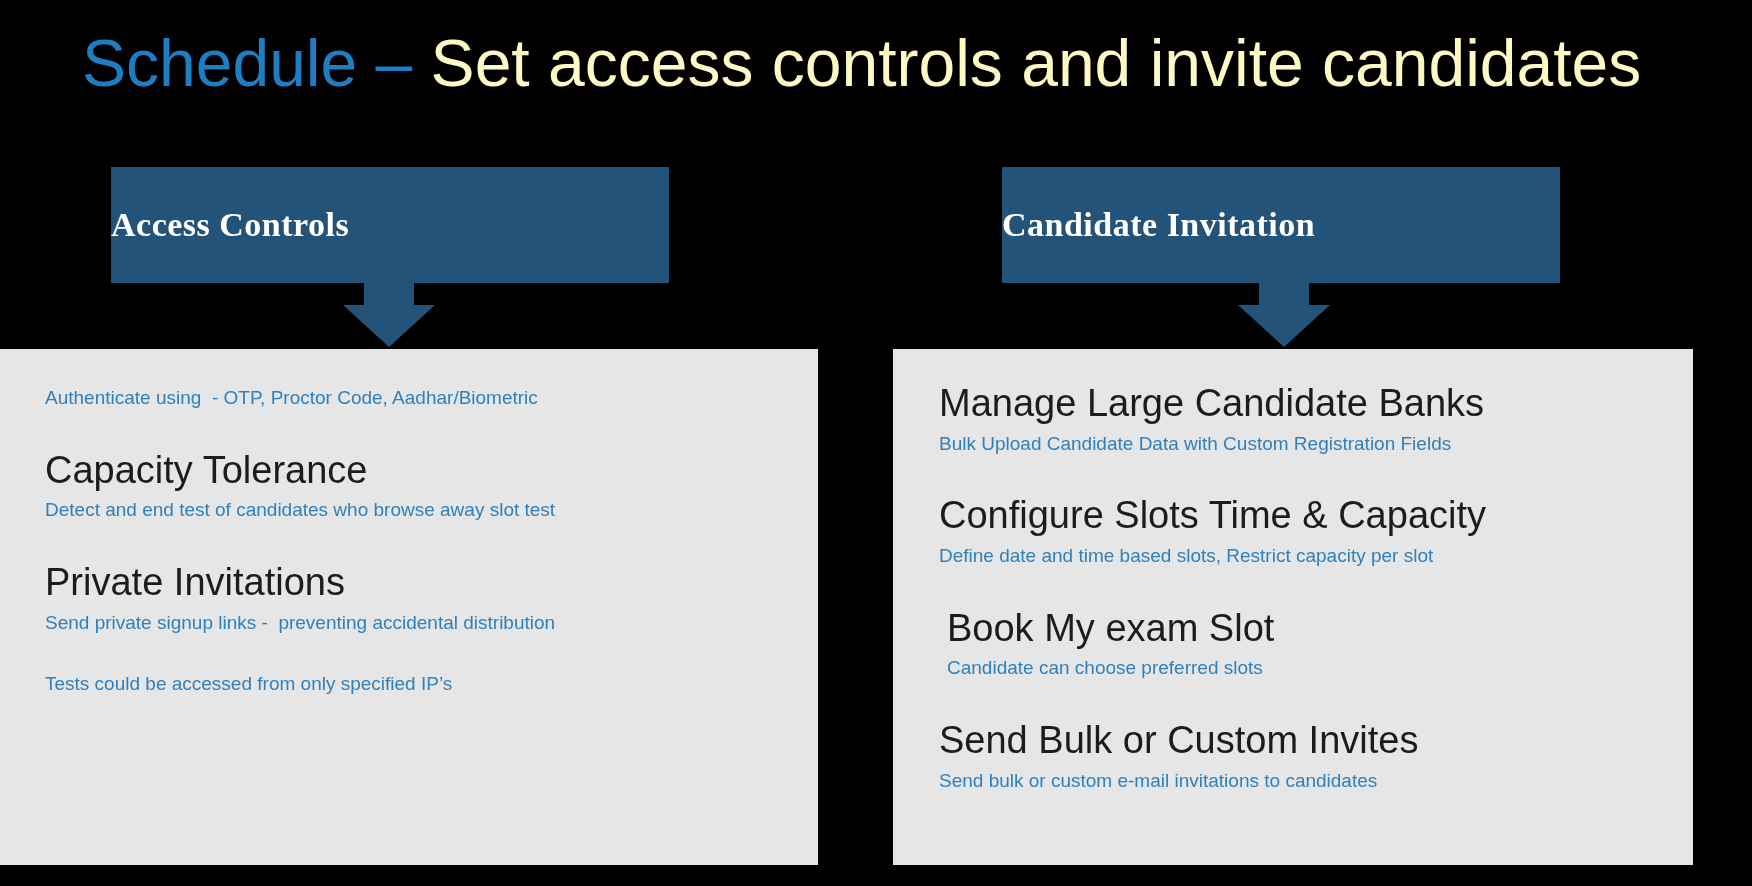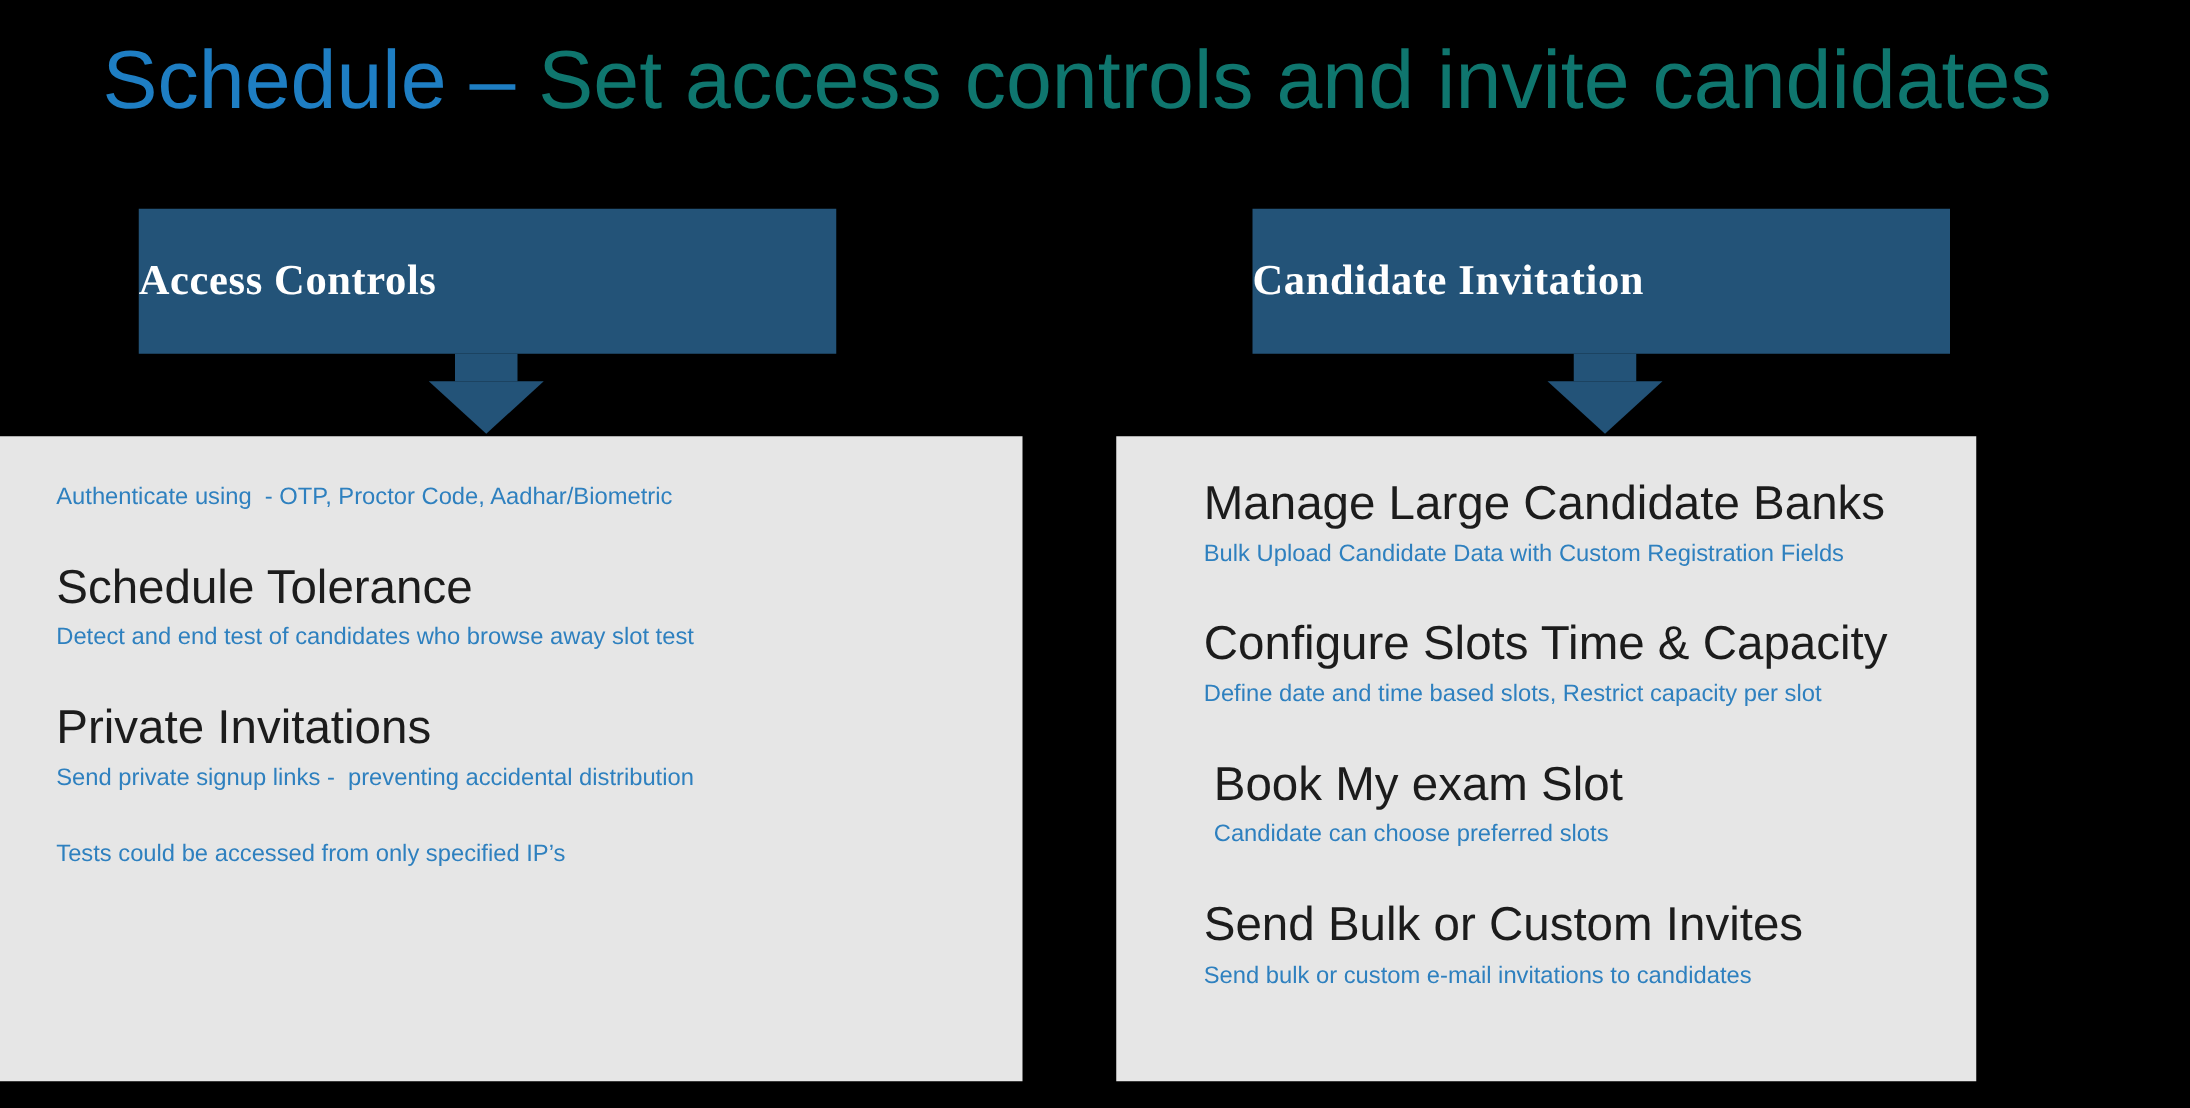--- a/index.html
+++ b/index.html
@@ -17,21 +17,21 @@
     position: absolute;
     left: 82px;
     top: 28px;
     margin: 0;
     font-size: 66px;
     font-weight: 400;
     line-height: 1.08;
     white-space: nowrap;
   }
   .t-blue { color: #1E7EC3; }
-  .t-dark { color: #0f766e; text-align: right; }
+  .t-dark { color: #fef9c3; text-align: right; }
 
   
   .header-box {
     position: absolute;
     top: 167px;
     width: 558px;
     height: 116px;
     background: #235378;
     display: flex;
     align-items: center;
@@ -62,21 +62,21 @@
   
   .panel {
     position: absolute;
     top: 349px;
     height: 516px;
     background: #E6E6E6;
     box-sizing: border-box;
     padding: 32px 16px 0 45px;
   }
   .panel-left  { left: 0;      width: 818px; }
-  .panel-right { left: 893px;  width: 688px; padding-left: 70px; }
+  .panel-right { left: 893px;  width: 800px; padding-left: 46px; }
 
   .item { margin-bottom: 38px; }
   .item-heading {
     font-size: 38px;
     color: #1C1C1C;
     line-height: 1.2;
     white-space: nowrap;
   }
   .item-desc {
     margin-top: 5px;
@@ -101,21 +101,21 @@
   <div class="arrow arrow-left">
     <div class="stem"></div>
     <div class="head"></div>
   </div>
 
   <div class="panel panel-left">
     <div class="item">
       <div class="item-desc">Authenticate using  - OTP, Proctor Code, Aadhar/Biometric</div>
     </div>
     <div class="item">
-      <div class="item-heading">Schedule Tolerance</div>
+      <div class="item-heading">Capacity Tolerance</div>
       <div class="item-desc">Detect and end test of candidates who browse away slot test</div>
     </div>
     <div class="item">
       <div class="item-heading">Private Invitations</div>
       <div class="item-desc">Send private signup links -  preventing accidental distribution</div>
     </div>
     <div class="item">
       <div class="item-desc">Tests could be accessed from only specified IP’s</div>
     </div>
   </div>

